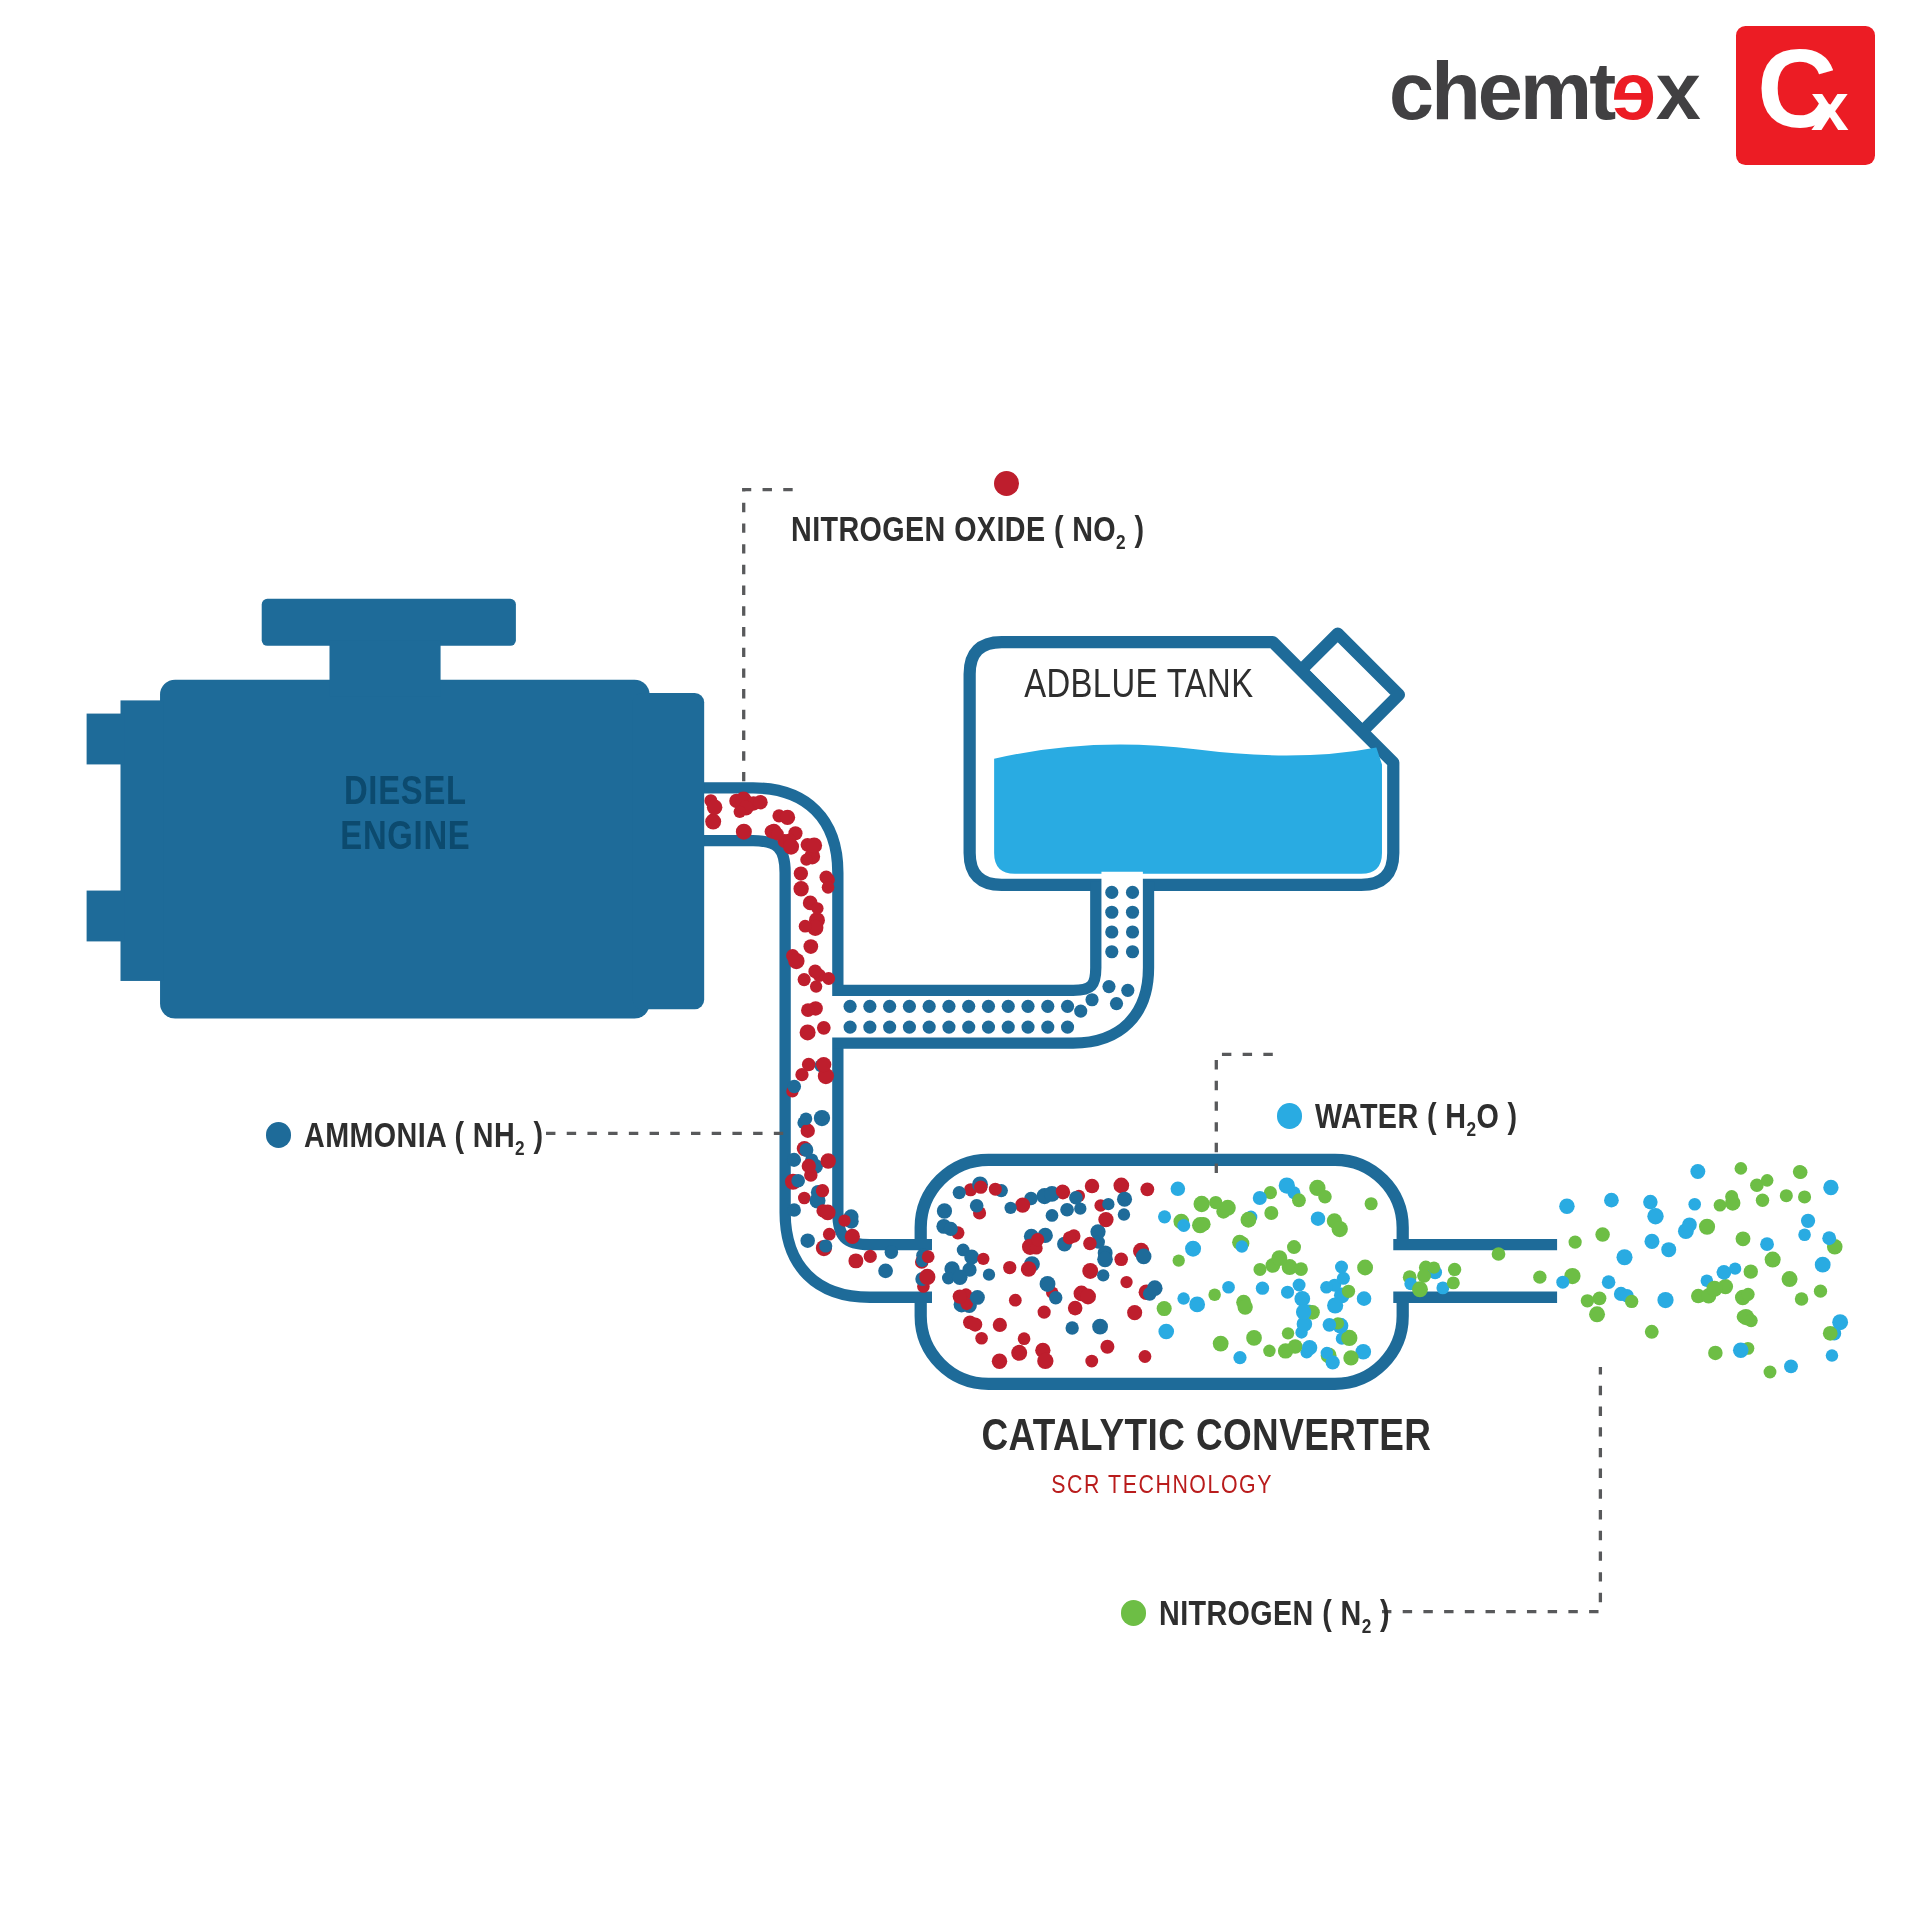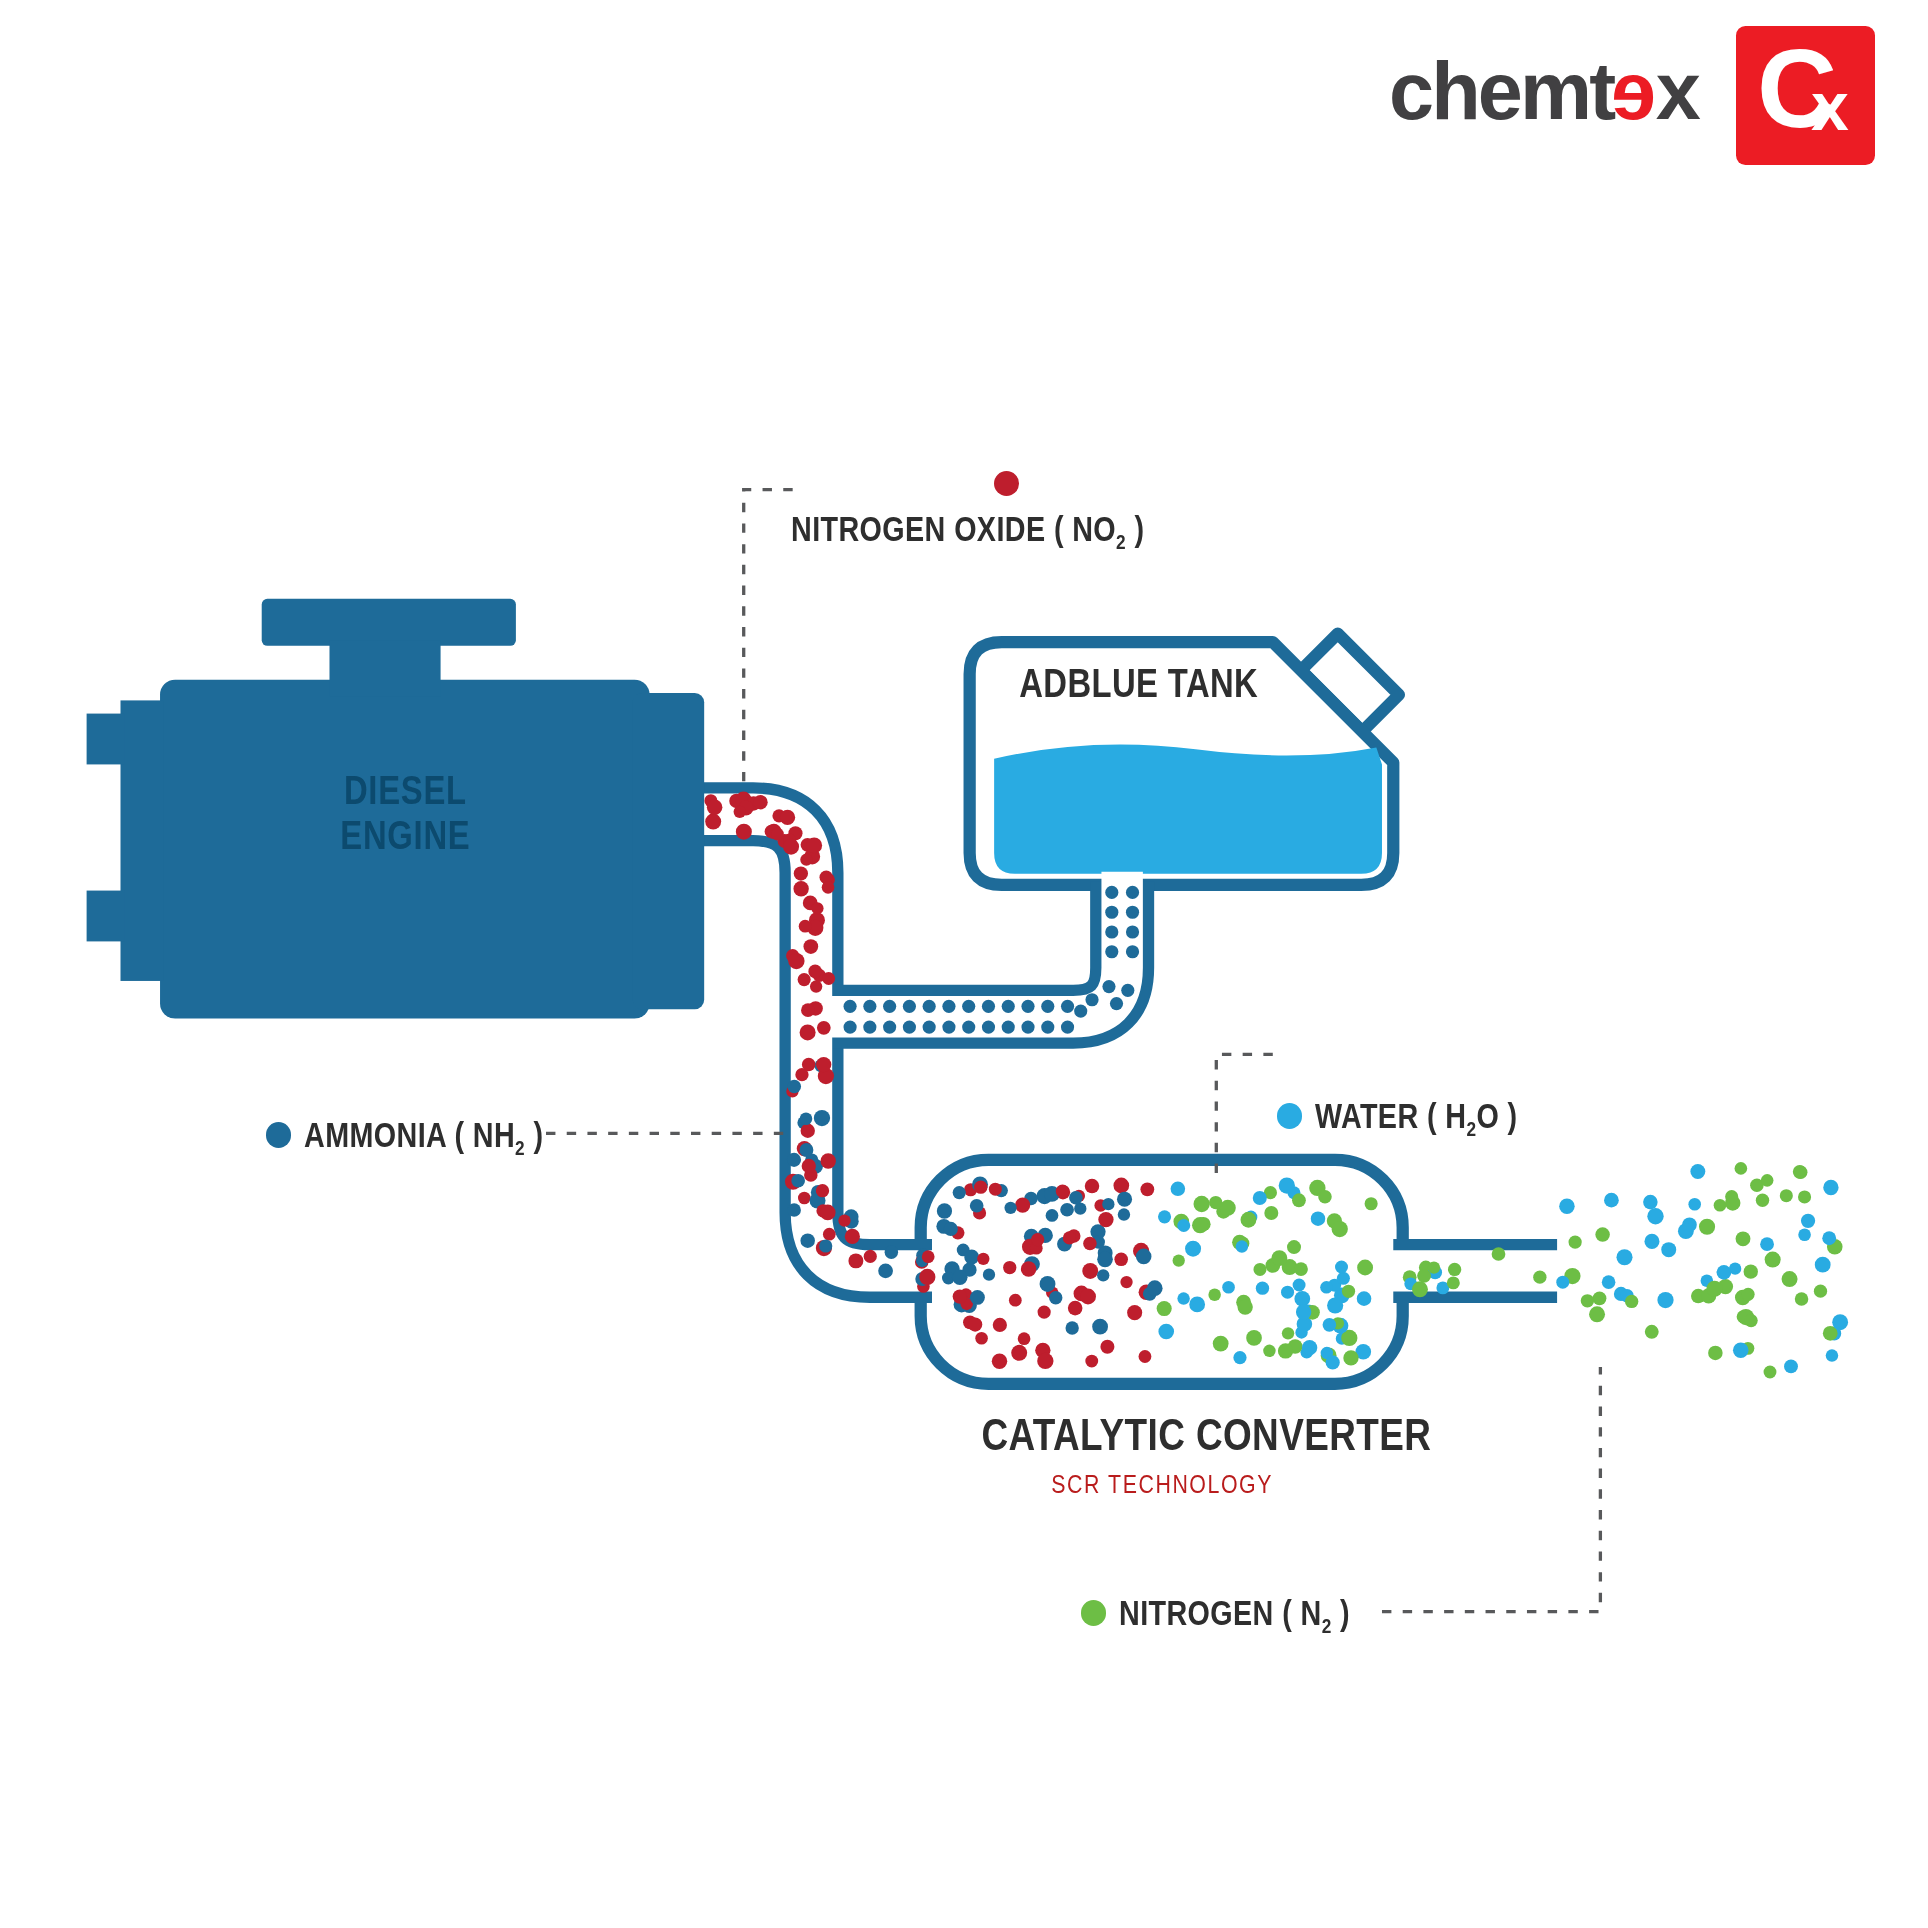--- a/index.html
+++ b/index.html
@@ -26,21 +26,21 @@
   .legend-text sub{font-size:60%;line-height:0;}
   .dot{width:25.4px;height:25.4px;border-radius:50%;flex:0 0 auto;}
   .dot-red{background:var(--red);}
   .dot-blue{background:var(--engine-blue);}
   .dot-lightblue{background:var(--light-blue);}
   .dot-green{background:var(--green);}
 
   .engine-label{left:226px;top:768px;width:358px;text-align:center;color:#0c4a6e;
     font-size:40px;font-weight:700;line-height:1.12;letter-spacing:0.9px;}
   .tank-label{left:979px;top:661px;width:320px;text-align:center;color:var(--text-dark);
-    font-size:40px;font-weight:700;letter-spacing:0.5px;}
+    font-size:40px;font-weight:400;letter-spacing:0.5px;}
   .conv-label{left:932px;top:1409px;width:508px;text-align:center;color:var(--text-dark);
     font-size:45px;font-weight:700;letter-spacing:0.5px;}
   .scr-label{left:908px;top:1469px;width:508px;text-align:center;color:#b91c1c;
     font-size:26px;font-weight:400;letter-spacing:1.9px;}
 
   
   .logo-word{top:45px;right:230px;font-size:81px;font-weight:700;color:#414042;letter-spacing:-2.8px;}
   .logo-word .flip-e{display:inline-block;transform:scaleX(-1);color:var(--logo-red);}
   .logo-box{top:26px;right:53px;width:139px;height:139px;background:var(--logo-red);border-radius:9.4px;}
   .logo-box .mono-c{position:absolute;left:21px;top:1.9px;font-size:111px;font-weight:700;color:#fff;line-height:1.1;}
@@ -504,21 +504,21 @@
   <div class="abs legend" style="left:266px;top:1115px;align-items:center;">
     <span class="dot dot-blue"></span>
     <span class="legend-text condensed"><span>AMMONIA ( NH</span><sub>2</sub><span> )</span></span>
   </div>
 
   <div class="abs legend" style="left:1277px;top:1096px;">
     <span class="dot dot-lightblue"></span>
     <span class="legend-text condensed"><span>WATER ( H</span><sub>2</sub><span>O )</span></span>
   </div>
 
-  <div class="abs legend" style="left:1081px;top:1593px;">
+  <div class="abs legend" style="left:1121px;top:1593px;">
     <span class="dot dot-green"></span>
     <span class="legend-text condensed"><span>NITROGEN ( N</span><sub>2</sub><span> )</span></span>
   </div>
 
   <div class="abs logo-word">
     <span>chemt</span><span class="flip-e">e</span><span>x</span>
   </div>
   <div class="abs logo-box">
     <span class="mono-c">C</span>
     <span class="mono-x">x</span>

